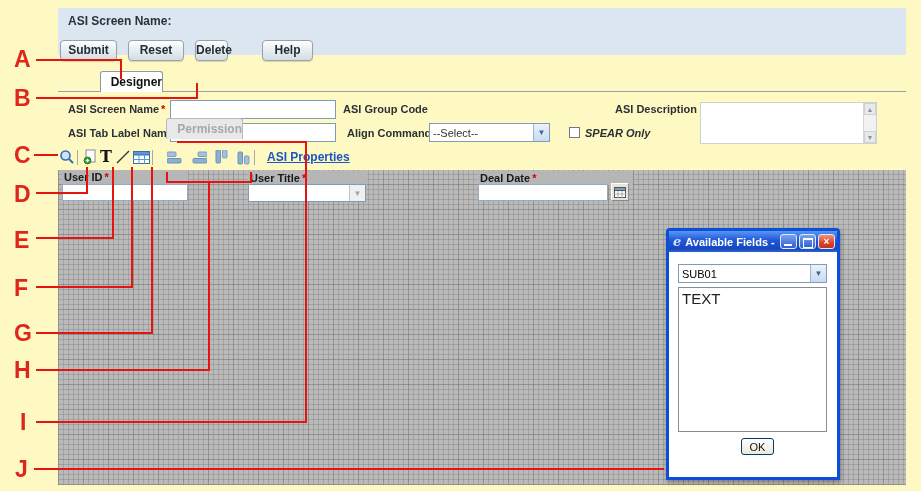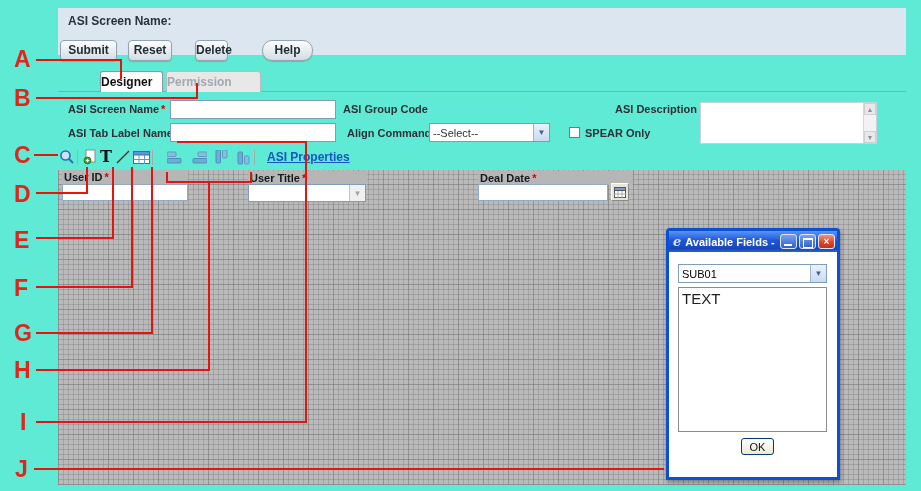--- a/index.html
+++ b/index.html
@@ -2,35 +2,35 @@
 <html><head>
 <meta charset="utf-8">
 <style>
   :root{
     --red:#e4150e;
     --link:#1a55c4;
     --inpbd:#7f9db9;
   }
   *{box-sizing:border-box;margin:0;padding:0;font-family:"Liberation Sans",sans-serif;}
   body{background:#fff;}
-  .canvas{position:relative;width:921px;height:491px;background:#5eead4;overflow:hidden;}
+  .canvas{position:relative;width:921px;height:491px;background:#fef9c3;overflow:hidden;}
 
   
   .hband{position:absolute;left:58px;top:8px;width:848px;height:47px;background:#dce6f0;}
   .htitle{position:absolute;left:10px;top:6px;font-size:12px;font-weight:bold;color:#29323a;}
   .btn{position:absolute;top:32px;height:21px;border:1px solid #93a4b1;border-radius:4px;
        background:linear-gradient(#fefefe,#e9eef2 45%,#d4dde4);font-size:12px;font-weight:bold;
        color:#222e36;text-align:center;line-height:19px;box-shadow:0 1px 1px rgba(0,0,0,.15);cursor:pointer;}
 
   
   .tabline{position:absolute;left:58px;top:91px;width:848px;height:1px;background:#98a2ac;}
-  .tab{position:absolute;top:71px;height:21px;font-size:12px;font-weight:bold;text-align:left;
+  .tab{position:absolute;top:71px;height:21px;font-size:12px;font-weight:bold;text-align:right;
        line-height:20px;border:1px solid #8a98a5;border-bottom:none;border-radius:3px 3px 0 0;}
   .tab.active{left:100px;width:63px;background:#fff;color:#111;z-index:3;}
-  .tab.dis{left:166px;width:95px;background:#e8e8e8;color:#a3a9ad;border-color:#b7bcc0;z-index:1;}
+  .tab.dis{left:166px;width:77px;background:#e8e8e8;color:#a3a9ad;border-color:#b7bcc0;z-index:1;margin-top:47px;}
 
   
   .flabel{position:absolute;font-size:11px;font-weight:bold;color:#2b3137;white-space:nowrap;}
   .req{color:#c00;font-weight:bold;margin-left:2px;}
   .tinput{position:absolute;border:1px solid var(--inpbd);background:#fff;height:19px;font-size:11px;padding:0 3px;}
   .rofield{position:absolute;border:1px solid #a5acb2;background:#eef1f4;height:17px;font-size:11px;
            color:#222;padding:0 3px;line-height:15px;}
   .sel{position:absolute;border:1px solid var(--inpbd);background:#fff;height:19px;font-size:11px;
        color:#333;display:flex;align-items:center;cursor:pointer;}
   .sel .stxt{flex:1;padding:0 3px;white-space:nowrap;overflow:hidden;}
@@ -106,23 +106,23 @@
   .rl{position:absolute;background:var(--red);z-index:8;}
 </style>
 </head>
 <body>
 
 <div class="canvas">
 
   <div class="hband">
     <div class="htitle">ASI Screen Name:</div>
     <div class="btn" style="left:2px;width:57px;">Submit</div>
-    <div class="btn" style="left:70px;width:44px;">Reset</div>
+    <div class="btn" style="left:70px;width:56px;">Reset</div>
     <div class="btn" style="left:137px;width:33px;">Delete</div>
-    <div class="btn" style="left:204px;width:51px;border-radius:10px;">Help</div>
+    <div class="btn" style="left:204px;width:51px;">Help</div>
   </div>
 
   <div class="tabline"></div>
   <div class="tab active">Designer</div>
   <div class="tab dis">Permission</div>
 
   <div class="flabel" style="left:68px;top:103px;">
     <span>ASI Screen Name</span><span class="req">*</span>
   </div>
   <input class="tinput" style="left: 170px; top: 100px; width: 166px;">
@@ -138,21 +138,21 @@
   <div class="flabel" style="left:68px;top:127px;">
     <span>ASI Tab Label Name</span><span class="req">*</span>
   </div>
   <input class="tinput" style="left: 170px; top: 123px; width: 166px;">
   <div class="flabel" style="left:347px;top:127px;">Align Command</div>
   <div class="sel" style="left:429px;top:123px;width:121px;">
     <span class="stxt">--Select--</span>
     <span class="sarr">▼</span>
   </div>
   <span class="chk" style="left:569px;top:127px;"></span>
-  <div class="flabel" style="left:585px;top:127px;">SPEAR Only</div>
+  <div class="flabel" style="left:585px;top:127px;font-style:italic;">SPEAR Only</div>
 
   <div class="toolbar">
     <span class="tbtn" style="left:0;">
       <svg width="16" height="16" viewBox="0 0 16 16">
           <circle cx="6.5" cy="6.5" r="4.5" fill="#cfe2f5" stroke="#2f6db4" stroke-width="1.6"></circle>
           <line x1="10" y1="10" x2="14" y2="14" stroke="#2f6db4" stroke-width="2"></line>
         </svg>
     </span>
     <span class="tsep" style="left:19px;"></span>
     <span class="tbtn" style="left:23px;">

